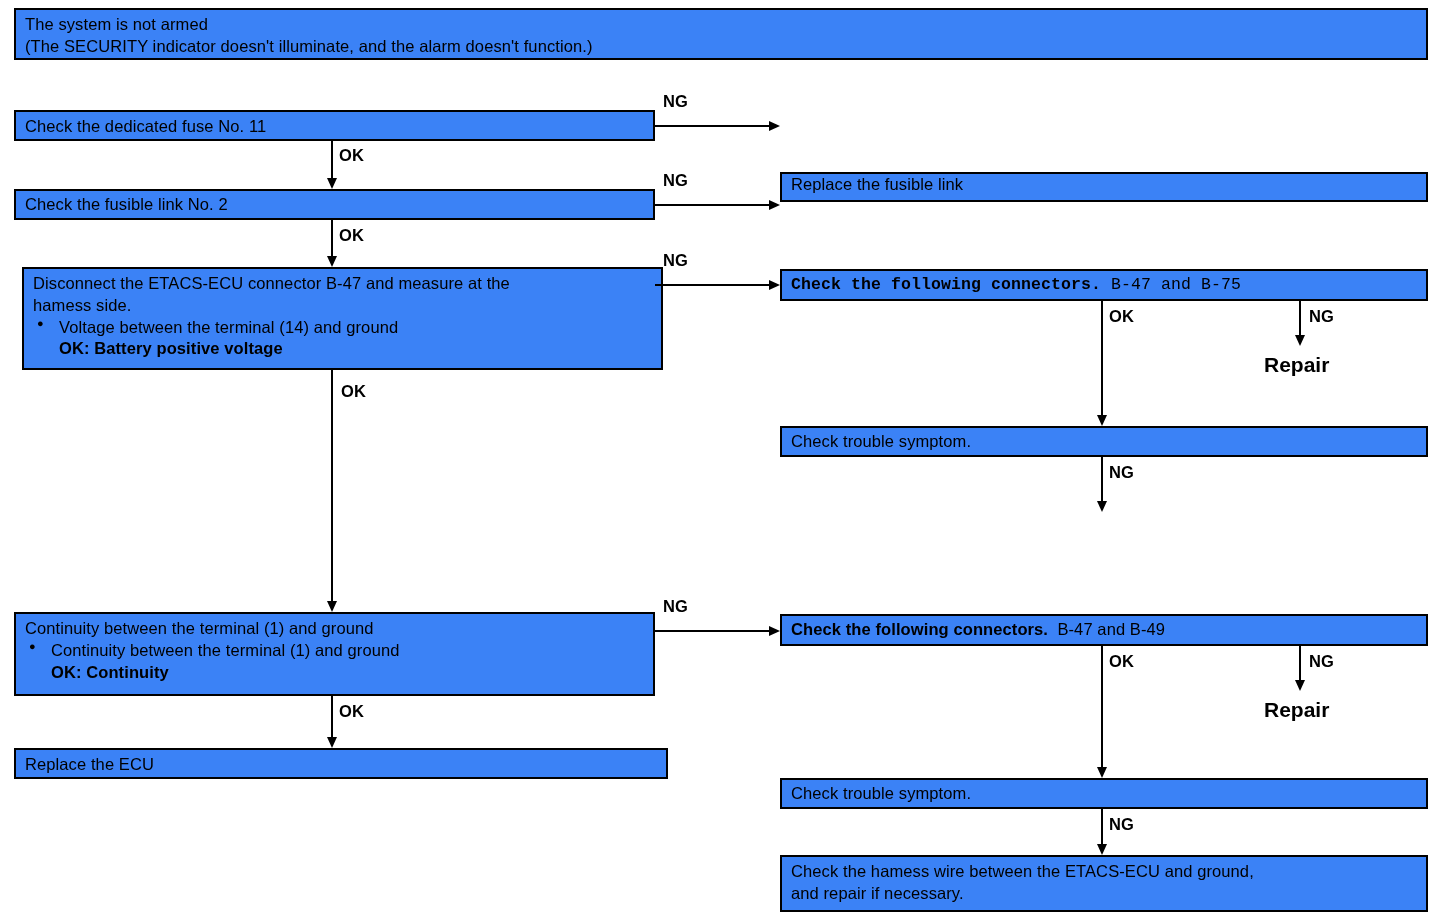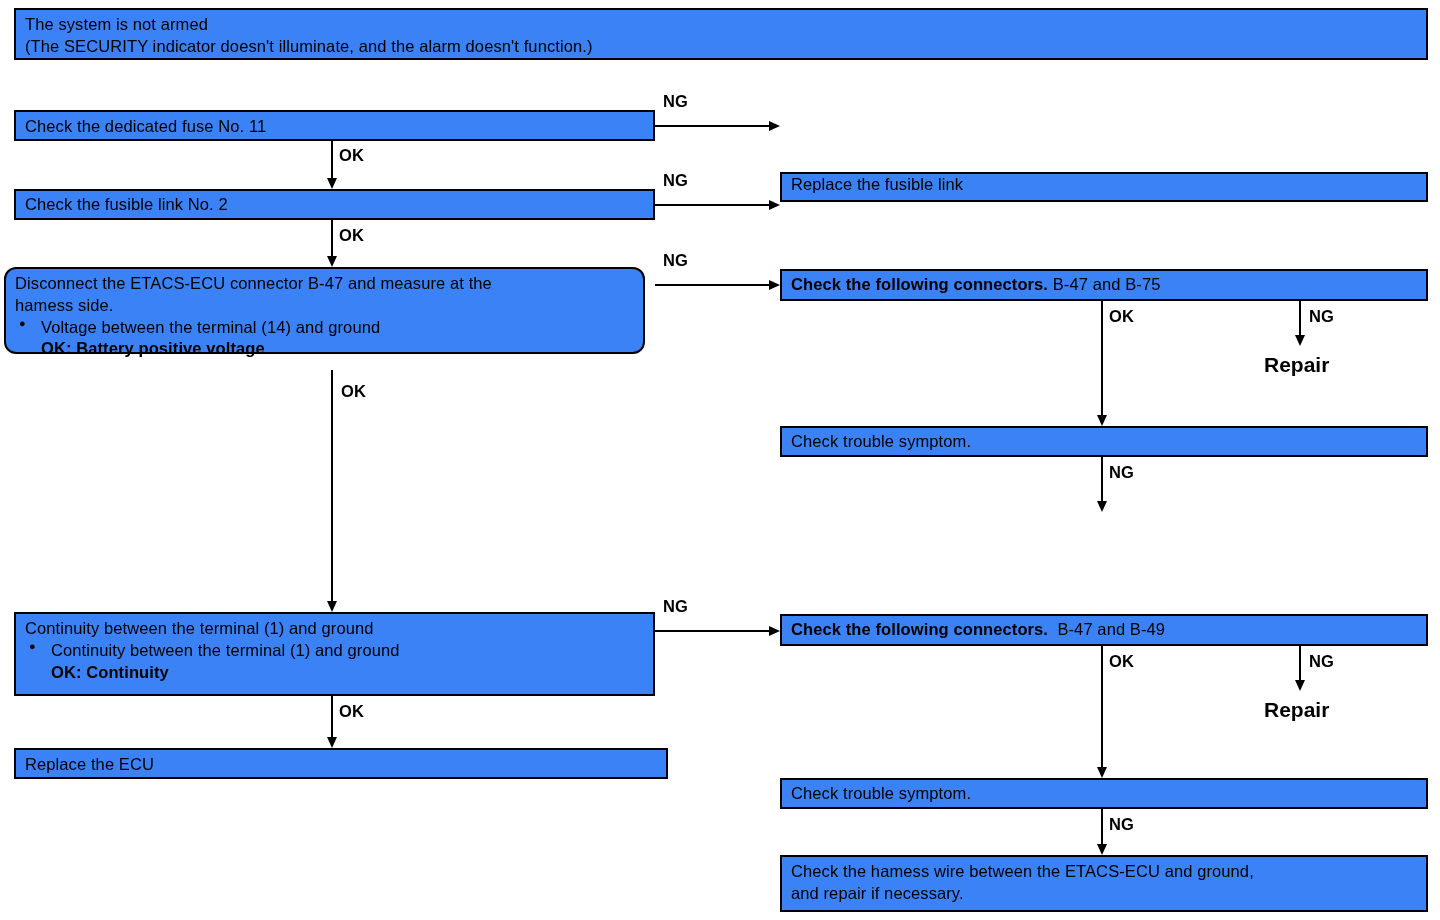--- a/index.html
+++ b/index.html
@@ -101,21 +101,21 @@
   </div>
 
   <div class="box" style="left:14px; top:110px; width:641px; height:31px; display:flex; ">
     <span class="ln">Check the dedicated fuse No. 11</span>
   </div>
 
   <div class="box" style="left:14px; top:189px; width:641px; height:31px; display:flex; align-items:center;">
     <span class="ln">Check the fusible link No. 2</span>
   </div>
 
-  <div class="box" style="left:4px; top:267px; width:641px; height:87px;border-radius:12px;">
+  <div class="box" style="left:22px; top:267px; width:641px; height:103px;">
     <span class="ln">Disconnect the ETACS-ECU connector B-47 and measure at the</span>
     <span class="ln">hamess side.</span>
     <span class="bullet-line">Voltage between the terminal (14) and ground</span>
     <span class="sub-line">OK: Battery positive voltage</span>
   </div>
 
   <div class="box" style="left:14px; top:612px; width:641px; height:84px;">
     <span class="ln">Continuity between the terminal (1) and ground</span>
     <span class="bullet-line">Continuity between the terminal (1) and ground</span>
     <span class="sub-line">OK: Continuity</span>
@@ -123,21 +123,21 @@
 
   <div class="box" style="left:14px; top:748px; width:654px; height:31px; display:flex; ">
     <span class="ln">Replace the ECU</span>
   </div>
 
 
   <div class="box" style="left:780px; top:172px; width:648px; height:30px; display:flex; align-items:flex-end;">
     <span class="ln">Replace the fusible link</span>
   </div>
 
-  <div class="box" style="left:780px; top:269px; width:648px; height:32px; display:flex; align-items:center;">
+  <div class="box" style="left:780px; top:269px; width:648px; height:32px; display:flex; align-items:center;font-family:Liberation Mono, monospace;">
     <span class="ln">
       <span class="bold">Check the following connectors.</span><span>&nbsp;</span><span>B-47 and B-75</span>
     </span>
   </div>
 
   <div class="box" style="left:780px; top:426px; width:648px; height:31px; display:flex; align-items:center;">
     <span class="ln">Check trouble symptom.</span>
   </div>
 
 

